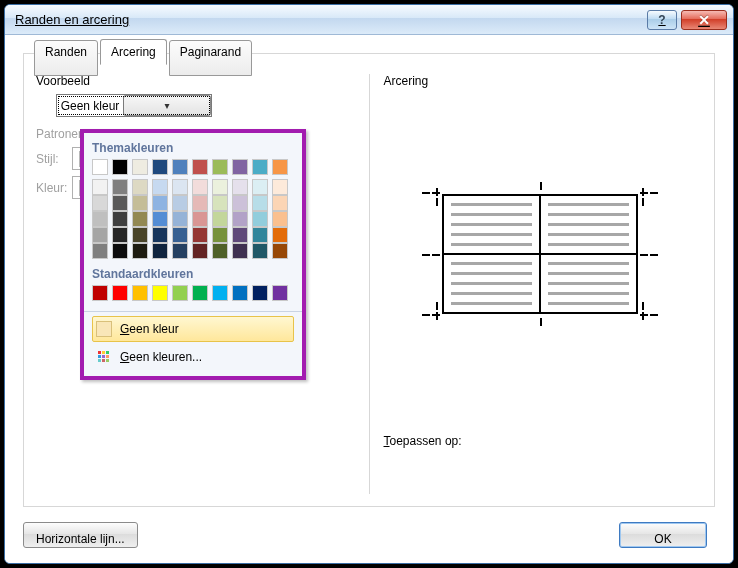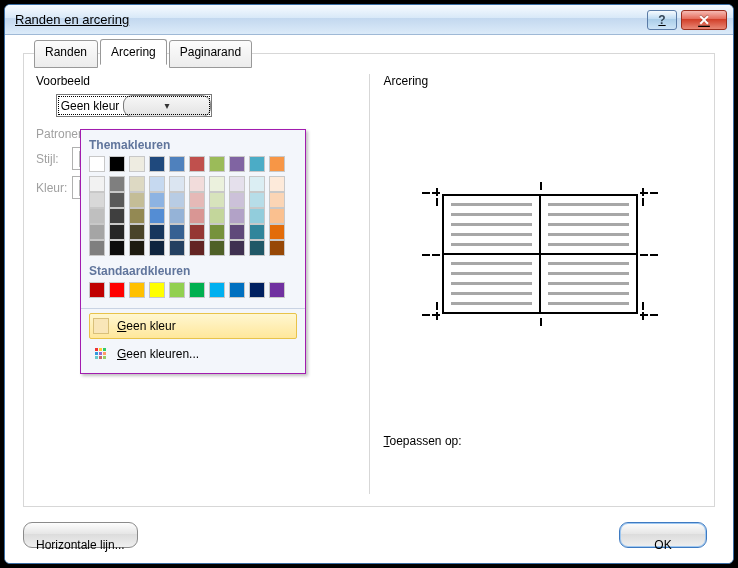--- a/index.html
+++ b/index.html
@@ -51,21 +51,21 @@
     position:absolute;left:18px;right:18px;top:18px;bottom:56px;
     border:1px solid #d7d7d7;
     background:#fff;
   }
   
   .tabbar{
     position:absolute;left:10px;top:-15px;
     display:flex;
   }
   .tab{
-    height:28px;line-height:22px;
+    height:36px;line-height:22px;
     padding:0 10px;
     border:1px solid #999;
     background:linear-gradient(#fcfcfc,#ececec);
     margin-right:2px;
     border-top-left-radius:3px;border-top-right-radius:3px;
     cursor:default;
     position:relative;top:1px;
   }
   .tab.active{
     background:#fff;border-bottom-color:#fff;
@@ -106,21 +106,21 @@
     display:flex;align-items:center;position:relative;
   }
   .combo2 .swatch{width:16px;height:16px;margin:0 6px;border:1px solid #bbb;background:#fff}
   .combo2 .txt{flex:1;color:#a0a0a0}
   .combo2 .btn{width:19px;height:100%;border-left:1px solid #c0c0c0;background:linear-gradient(#f7f7f7,#e9e9e9);display:flex;align-items:center;justify-content:center}
   .combo2 .btn:after{content:"▾";font-size:10px;color:#777}
   
   .popup{
     position:absolute;left:44px;top:55px;
     width:226px;
-    border:1px solid #a21caf;
+    border:4px solid #a21caf;
     background:#f3f6fb;
     padding:8px 8px 4px 8px;
     box-shadow:2px 2px 3px rgba(0,0,0,.25);
     z-index:10;
   }
   .popup h4{margin:0 0 4px 0;font-size:12px;font-weight:bold;color:#60759c}
   .grid{display:grid;grid-template-columns:repeat(10,18px);grid-auto-rows:18px;gap:2px;margin-bottom:8px}
   .grid div{width:16px;height:16px;border:1px solid #c8c8c8}
   .popup hr{border:none;border-top:1px solid #c9d3e3;margin:4px -8px}
   .popup .item{
@@ -152,22 +152,22 @@
   }
   .apply-combo .v{flex:1;padding:0 6px}
   .apply-combo .b{width:20px;height:100%;border-left:1px solid #7a7a7a;background:linear-gradient(#f6f6f6,#e3e3e3);display:flex;align-items:center;justify-content:center}
   .apply-combo .b:after{content:"▾";font-size:10px;color:#333}
   
   .footer{
     position:absolute;left:18px;right:18px;bottom:14px;height:28px;
     display:flex;align-items:center;
   }
   .btn{
-    height:26px;min-width:88px;padding:10px 12px;
-    border:1px solid #8b8b8b;border-radius:9px;
+    height:26px;min-width:88px;padding:4px 12px;
+    border:1px solid #8b8b8b;border-radius:3px;
     background:linear-gradient(#fdfdfd,#e6e6e6 45%,#dcdcdc 46%,#efefef);
     cursor:default;text-align:center;line-height:24px;
   }
   .btn.primary{border-color:#3e7ac1;box-shadow:0 0 0 1px #9ec7f0 inset}
   .spacer{flex:1}
 </style>
 </head>
 <body>
 
 <div class="window">

